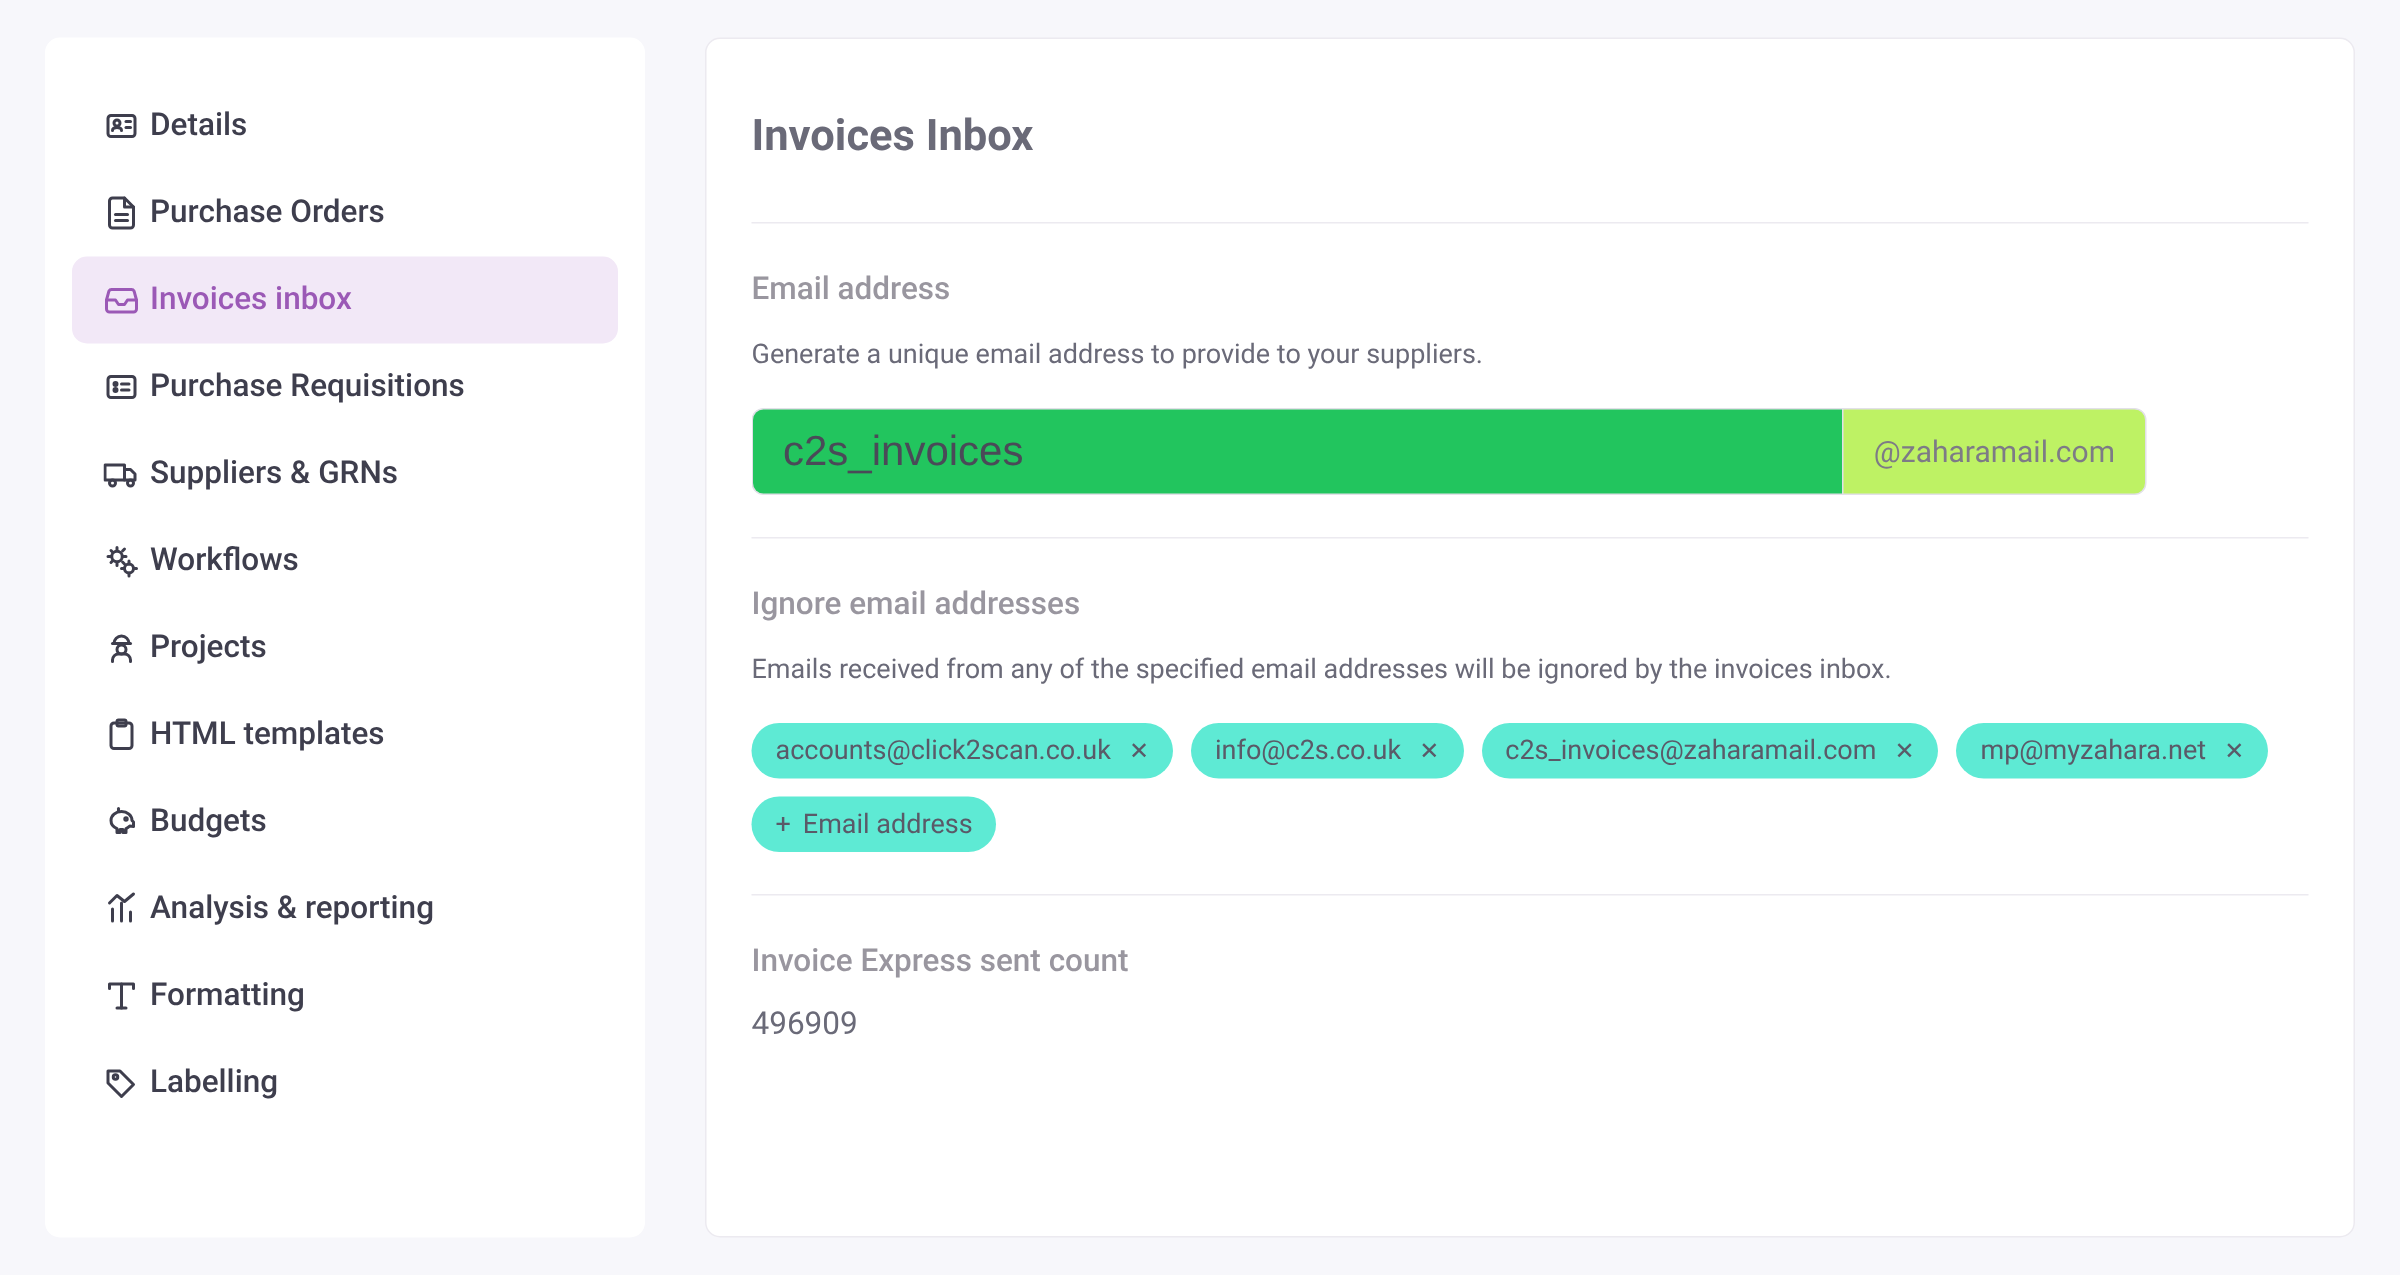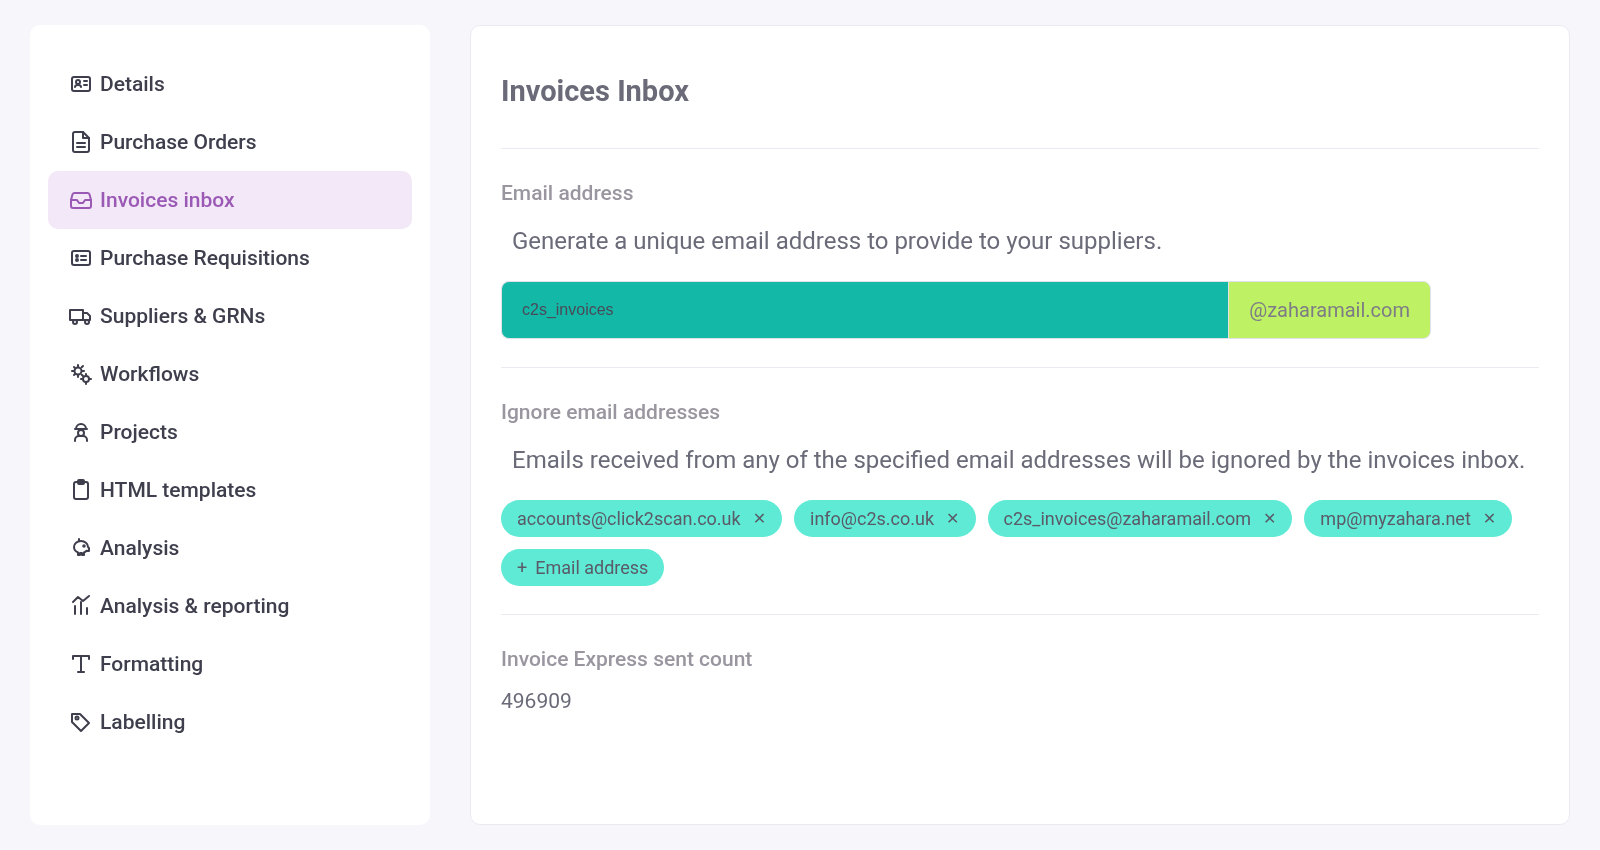--- a/index.html
+++ b/index.html
@@ -67,40 +67,39 @@
   border-top: 1px solid #eceaf0;
   padding: 32px 0 28px 0;
 }
 .section-label {
   font-size: 21px;
   color: #99969f;
   font-weight: 500;
   margin-bottom: 18px;
 }
 .section-desc {
-  font-size: 24px;
+  font-size: 18px;
   color: #6a6a78;
   line-height: 1.5;
   margin-bottom: 22px;
-  margin-left: 11px;
 }
 .email-row {
   display: flex;
   width: 100%;
   max-width: 930px;
 }
 .email-input {
   flex: 1;
   border: 1px solid #e2e0e8;
   border-right: none;
   border-radius: 8px 0 0 8px;
   padding: 0 20px;
-  font-size: 16px;
+  font-size: 28px;
   color: #4a4a58;
-  background: #14b8a6;
+  background: #22c55e;
   outline: none;
 }
 .email-suffix {
   background: #bef264;
   border: 1px solid #e2e0e8;
   border-radius: 0 8px 8px 0;
   padding: 16px 20px;
   font-size: 20px;
   color: #7d7b86;
   display: flex;
@@ -243,21 +242,21 @@
     </div>
 
     <div class="side-item">
       <span class="icn">
         <svg width="24" height="24" viewBox="0 0 24 24" fill="none" stroke-width="2" stroke-linecap="round" stroke-linejoin="round">
             <path d="M19 11c0-3.3-3.1-6-7-6s-7 2.7-7 6c0 2.4 1.6 4.4 4 5.4V19h2v-2h2v2h2v-2.6c1-.4 1.8-1 2.5-1.7L20 15v-3l-1-1z"></path>
             <circle cx="15" cy="10" r="0.8"></circle>
             <path d="M10 5V3"></path>
           </svg>
       </span>
-      <span>Analysis</span>
+      <span>Budgets</span>
     </div>
 
     <div class="side-item">
       <span class="icn">
         <svg width="24" height="24" viewBox="0 0 24 24" fill="none" stroke-width="2" stroke-linecap="round" stroke-linejoin="round">
             <line x1="6" y1="20" x2="6" y2="12"></line>
             <line x1="12" y1="20" x2="12" y2="8"></line>
             <line x1="18" y1="20" x2="18" y2="14"></line>
             <polyline points="4 8 9 3 14 7 20 2"></polyline>
           </svg>

